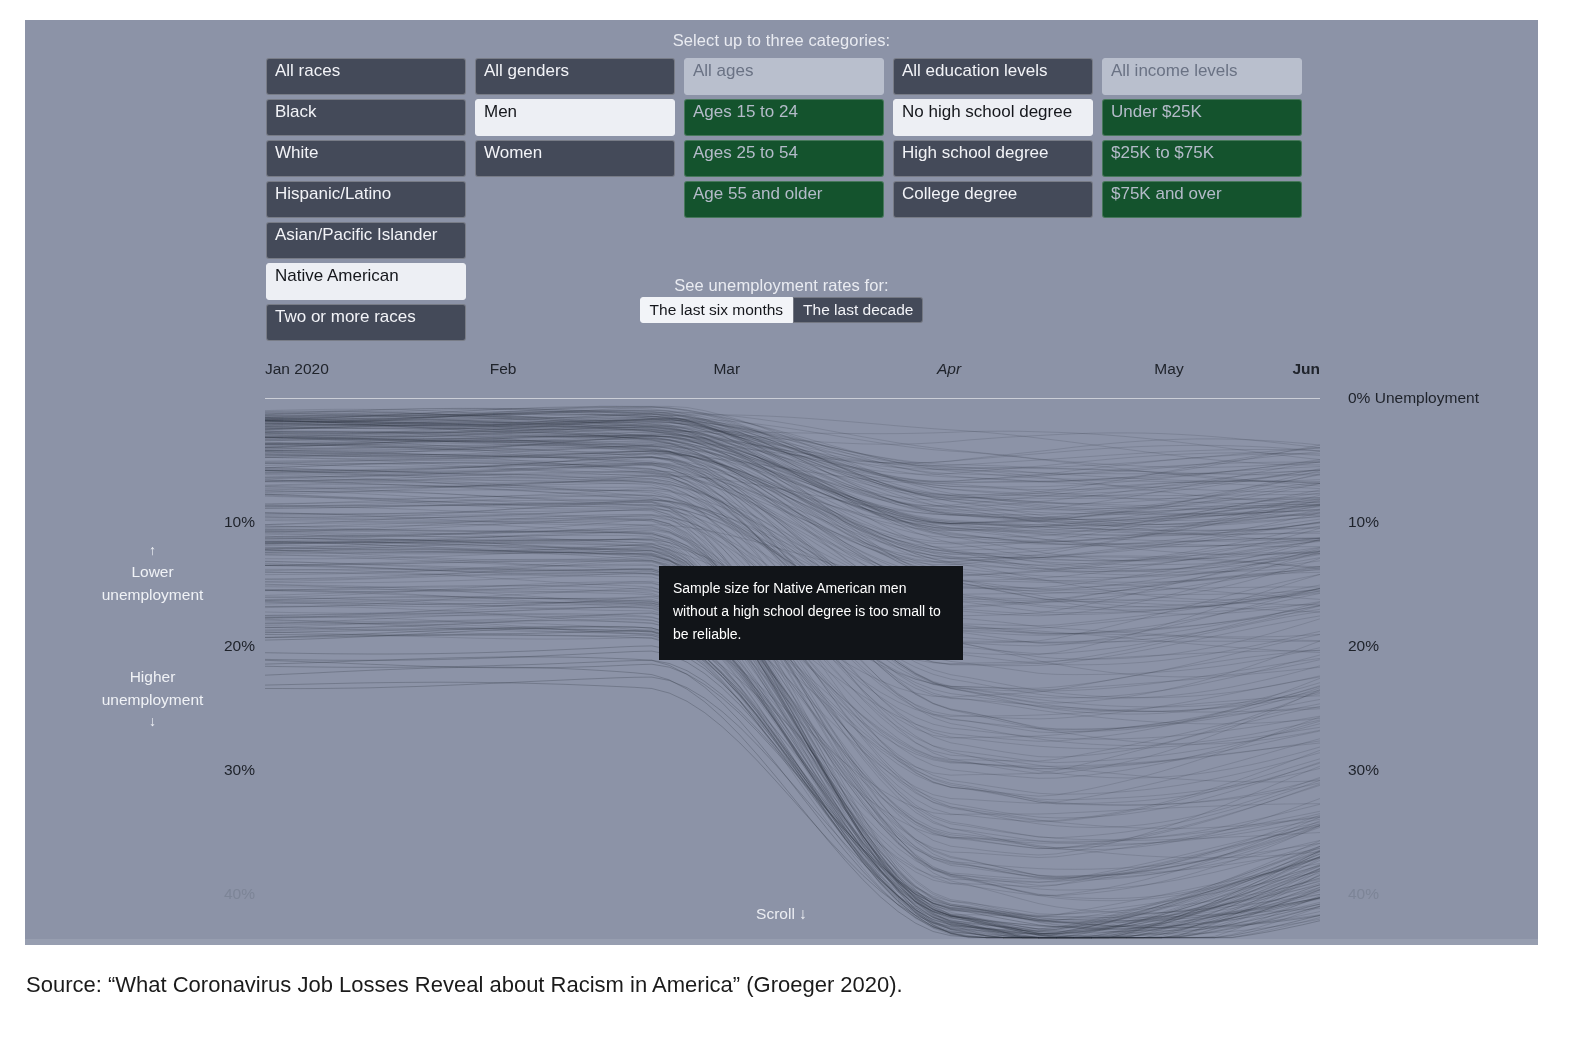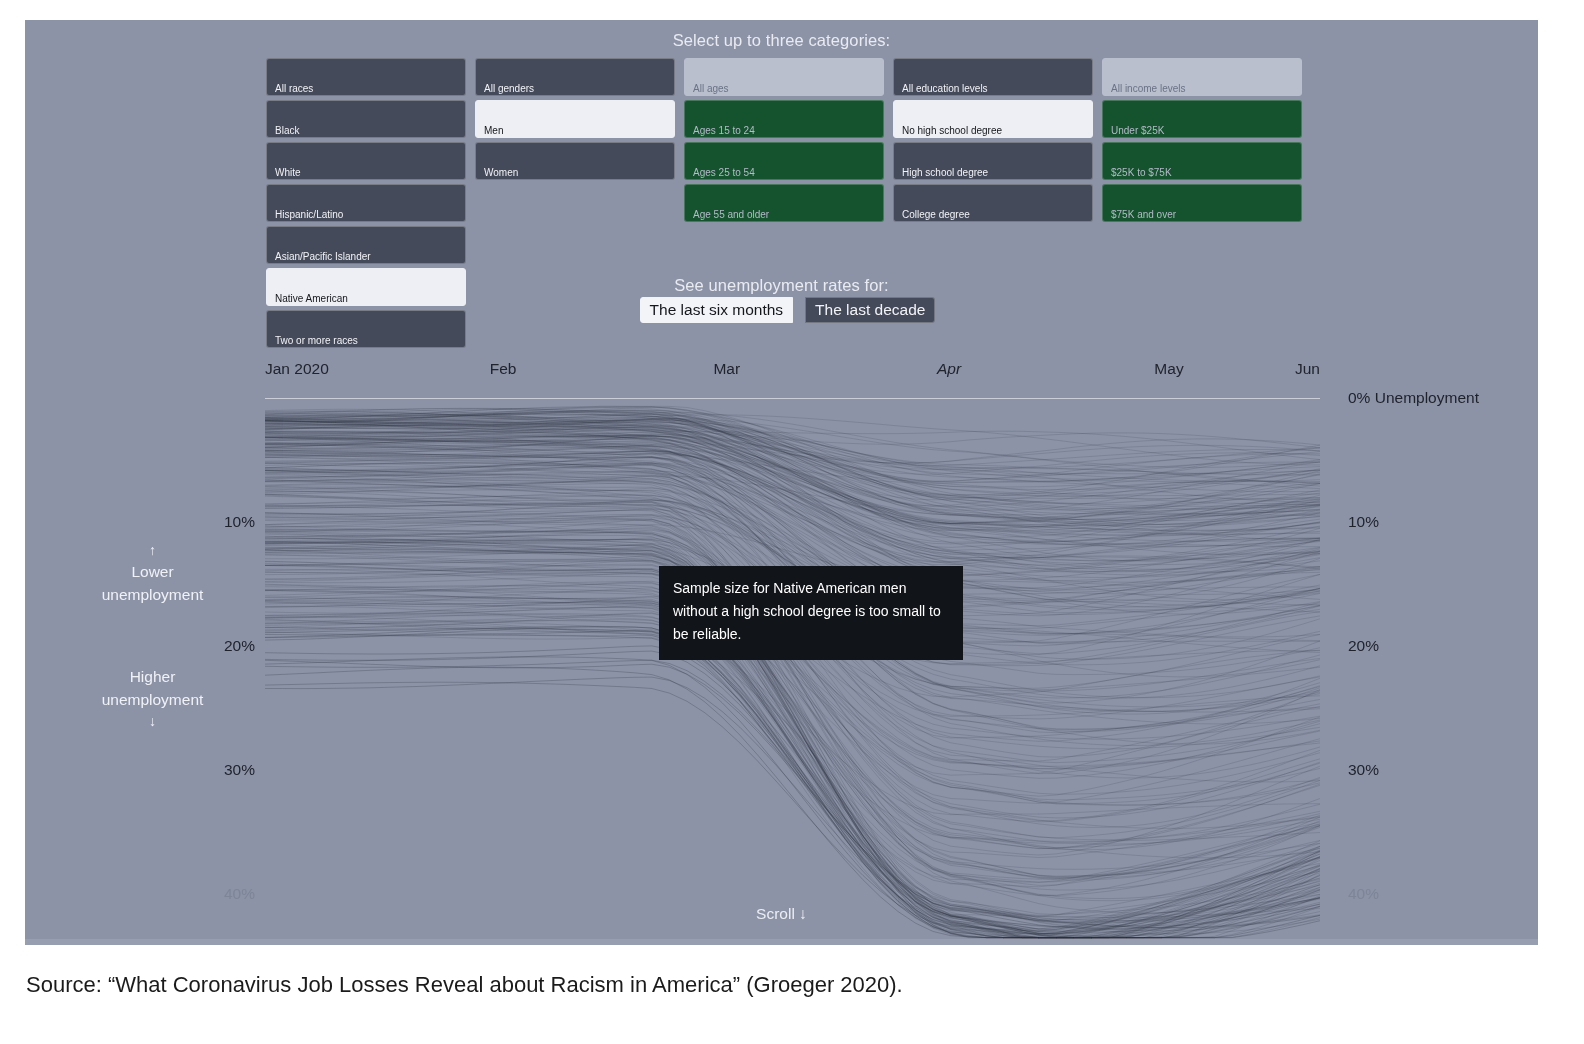--- a/index.html
+++ b/index.html
@@ -57,22 +57,22 @@
     width: 1042px;
     display: flex;
     gap: 9px;
   }
   .cat-col { width: 200px; display: flex; flex-direction: column; gap: 4px; }
 
   .cat-btn {
     box-sizing: border-box;
     height: 37px;
     line-height: 23px;
-    padding: 18px 8px;
-    font-size: 10px;
+    padding: 0 8px;
+    font-size: 17px;
     border-radius: 3px;
     white-space: nowrap;
     overflow: hidden;
     cursor: pointer;
     border: 1px solid rgba(255,255,255,0.28);
     background: #444a59;
     color: #f2f3f7;
   }
   .cat-btn.selected {
     background: #edeff4;
@@ -104,21 +104,20 @@
   .toggle-btn {
     box-sizing: border-box;
     height: 26px;
     line-height: 24px;
     padding: 0 9px;
     font-size: 15.5px;
     border: 1px solid rgba(255,255,255,0.25);
     cursor: pointer;
     background: #444a59;
     color: #f2f3f7;
-    margin-left: 12px;
   }
   .toggle-btn.active { background: #f2f4f8; color: #15171c; border-color: #f2f4f8; }
   .toggle-btn:first-child { border-radius: 3px 0 0 3px; }
   .toggle-btn:last-child  { border-radius: 0 3px 3px 0; }
 
   
   #chart-area {
     position: absolute;
     left: 240px;
     top: 340px;
@@ -292,21 +291,21 @@
       </div>
     </div>
 
     <div id="chart-area">
       <div id="x-axis-labels">
           <div class="x-tick" style="left: 0px;">Jan 2020</div>
           <div class="x-tick" style="left: 224.715px;">Feb</div>
           <div class="x-tick" style="left: 448.375px;">Mar</div>
           <div class="x-tick" style="left: 672.035px; font-style: italic;">Apr</div>
           <div class="x-tick" style="left: 889.365px;">May</div>
-          <div class="x-tick" style="right: 0px;">Jun</div>
+          <div class="x-tick" style="right: 0px; font-weight: bold;">Jun</div>
         </div>
       <div id="axis-line"></div>
       <div id="plot">
         <svg id="lines-svg" viewBox="0 0 1055 546" preserveAspectRatio="none">
             <path d="M0.0,75.5L17.6,75.9L35.2,76.4L52.8,77.1L70.3,77.9L87.9,78.8L105.5,79.7L123.1,80.8L140.7,81.9L158.3,83.0L175.8,84.2L193.4,85.3L211.0,86.4L228.6,87.5L246.2,88.5L263.8,89.4L281.3,90.1L298.9,90.7L316.5,91.2L334.1,91.5L351.7,91.5L369.3,91.4L386.8,91.2L404.4,92.8L422.0,96.3L439.6,101.5L457.2,108.1L474.8,115.7L492.3,124.3L509.9,133.4L527.5,142.8L545.1,152.3L562.7,161.6L580.3,170.5L597.8,178.7L615.4,186.0L633.0,192.0L650.6,196.7L668.2,199.7L685.8,200.7L703.3,200.3L720.9,200.4L738.5,200.8L756.1,201.4L773.7,202.2L791.3,202.5L808.8,202.6L826.4,202.8L844.0,203.3L861.6,203.8L879.2,204.5L896.8,205.3L914.3,206.2L931.9,207.1L949.5,208.0L967.1,209.0L984.7,209.9L1002.3,210.8L1019.8,211.7L1037.4,212.4L1055.0,213.1" fill="none" stroke="#2d3340" stroke-width="0.9" stroke-opacity="0.18"></path>
             <path d="M0.0,133.9L17.6,134.6L35.2,135.4L52.8,136.2L70.3,137.1L87.9,138.0L105.5,138.8L123.1,139.7L140.7,140.5L158.3,141.3L175.8,141.9L193.4,142.5L211.0,142.9L228.6,143.2L246.2,143.4L263.8,143.3L281.3,143.2L298.9,142.8L316.5,142.2L334.1,141.5L351.7,140.6L369.3,139.5L386.8,138.7L404.4,141.6L422.0,148.7L439.6,159.3L457.2,173.0L474.8,189.2L492.3,207.5L509.9,227.2L527.5,247.8L545.1,268.8L562.7,289.7L580.3,310.0L597.8,329.1L615.4,346.5L633.0,361.6L650.6,373.9L668.2,382.9L685.8,388.0L703.3,390.2L720.9,393.2L738.5,396.4L756.1,399.7L773.7,403.1L791.3,404.9L808.8,405.4L826.4,405.8L844.0,406.1L861.6,406.2L879.2,405.9L896.8,405.4L914.3,404.6L931.9,403.4L949.5,401.8L967.1,399.8L984.7,397.4L1002.3,394.5L1019.8,391.3L1037.4,387.8L1055.0,383.8" fill="none" stroke="#2d3340" stroke-width="0.9" stroke-opacity="0.18"></path>
             <path d="M0.0,220.2L17.6,220.8L35.2,221.5L52.8,222.3L70.3,223.2L87.9,224.1L105.5,225.1L123.1,226.1L140.7,227.1L158.3,228.1L175.8,229.1L193.4,229.9L211.0,230.7L228.6,231.4L246.2,232.0L263.8,232.4L281.3,232.7L298.9,232.8L316.5,232.7L334.1,232.4L351.7,231.9L369.3,231.2L386.8,230.7L404.4,234.3L422.0,242.4L439.6,254.5L457.2,269.8L474.8,287.8L492.3,308.0L509.9,329.7L527.5,352.3L545.1,375.3L562.7,398.0L580.3,420.0L597.8,440.6L615.4,459.2L633.0,475.2L650.6,488.2L668.2,497.4L685.8,502.3L703.3,503.8L720.9,506.3L738.5,509.0L756.1,511.8L773.7,514.8L791.3,515.4L808.8,514.6L826.4,513.6L844.0,512.6L861.6,511.4L879.2,510.0L896.8,508.3L914.3,506.4L931.9,504.2L949.5,501.7L967.1,498.9L984.7,495.8L1002.3,492.4L1019.8,488.7L1037.4,484.6L1055.0,480.3" fill="none" stroke="#2d3340" stroke-width="0.9" stroke-opacity="0.18"></path>
             <path d="M0.0,81.4L17.6,81.7L35.2,82.0L52.8,82.3L70.3,82.6L87.9,82.9L105.5,83.2L123.1,83.5L140.7,83.7L158.3,83.9L175.8,84.0L193.4,84.1L211.0,84.1L228.6,84.0L246.2,83.9L263.8,83.7L281.3,83.4L298.9,83.1L316.5,82.7L334.1,82.2L351.7,81.7L369.3,81.1L386.8,80.9L404.4,84.1L422.0,91.2L439.6,101.6L457.2,114.9L474.8,130.4L492.3,147.9L509.9,166.7L527.5,186.3L545.1,206.3L562.7,226.2L580.3,245.5L597.8,263.6L615.4,280.1L633.0,294.5L650.6,306.3L668.2,314.9L685.8,319.9L703.3,322.0L720.9,324.8L738.5,327.6L756.1,330.4L773.7,333.0L791.3,333.7L808.8,332.8L826.4,331.7L844.0,330.3L861.6,328.6L879.2,326.6L896.8,324.2L914.3,321.4L931.9,318.2L949.5,314.7L967.1,310.8L984.7,306.5L1002.3,301.9L1019.8,297.1L1037.4,292.0L1055.0,286.7" fill="none" stroke="#2d3340" stroke-width="0.9" stroke-opacity="0.18"></path>
             <path d="M0.0,171.7L17.6,171.4L35.2,171.1L52.8,170.8L70.3,170.5L87.9,170.3L105.5,170.1L123.1,169.9L140.7,169.8L158.3,169.8L175.8,169.8L193.4,169.8L211.0,170.0L228.6,170.2L246.2,170.5L263.8,170.8L281.3,171.2L298.9,171.7L316.5,172.2L334.1,172.8L351.7,173.4L369.3,174.1L386.8,175.0L404.4,178.6L422.0,185.2L439.6,194.2L457.2,205.3L474.8,218.2L492.3,232.4L509.9,247.5L527.5,263.2L545.1,279.0L562.7,294.6L580.3,309.5L597.8,323.4L615.4,335.9L633.0,346.5L650.6,355.0L668.2,360.9L685.8,363.9L703.3,364.5L720.9,365.5L738.5,366.3L756.1,366.9L773.7,367.3L791.3,367.3L808.8,366.9L826.4,366.3L844.0,365.5L861.6,364.4L879.2,363.1L896.8,361.6L914.3,360.0L931.9,358.1L949.5,356.2L967.1,354.1L984.7,352.0L1002.3,349.9L1019.8,347.8L1037.4,345.8L1055.0,344.0" fill="none" stroke="#2d3340" stroke-width="0.9" stroke-opacity="0.18"></path>
             <path d="M0.0,228.5L17.6,228.7L35.2,229.1L52.8,229.4L70.3,229.9L87.9,230.3L105.5,230.9L123.1,231.4L140.7,232.0L158.3,232.6L175.8,233.2L193.4,233.8L211.0,234.4L228.6,234.9L246.2,235.4L263.8,235.8L281.3,236.1L298.9,236.4L316.5,236.6L334.1,236.6L351.7,236.6L369.3,236.5L386.8,236.6L404.4,240.8L422.0,249.4L439.6,261.9L457.2,277.6L474.8,296.0L492.3,316.5L509.9,338.4L527.5,361.2L545.1,384.4L562.7,407.2L580.3,429.3L597.8,449.9L615.4,468.5L633.0,484.5L650.6,497.3L668.2,506.4L685.8,511.2L703.3,512.6L720.9,514.7L738.5,517.0L756.1,519.2L773.7,521.4L791.3,522.4L808.8,522.4L826.4,522.3L844.0,522.0L861.6,521.5L879.2,520.7L896.8,519.7L914.3,518.4L931.9,516.8L949.5,515.0L967.1,512.8L984.7,510.5L1002.3,507.9L1019.8,505.1L1037.4,502.2L1055.0,499.2" fill="none" stroke="#2d3340" stroke-width="0.9" stroke-opacity="0.18"></path>

